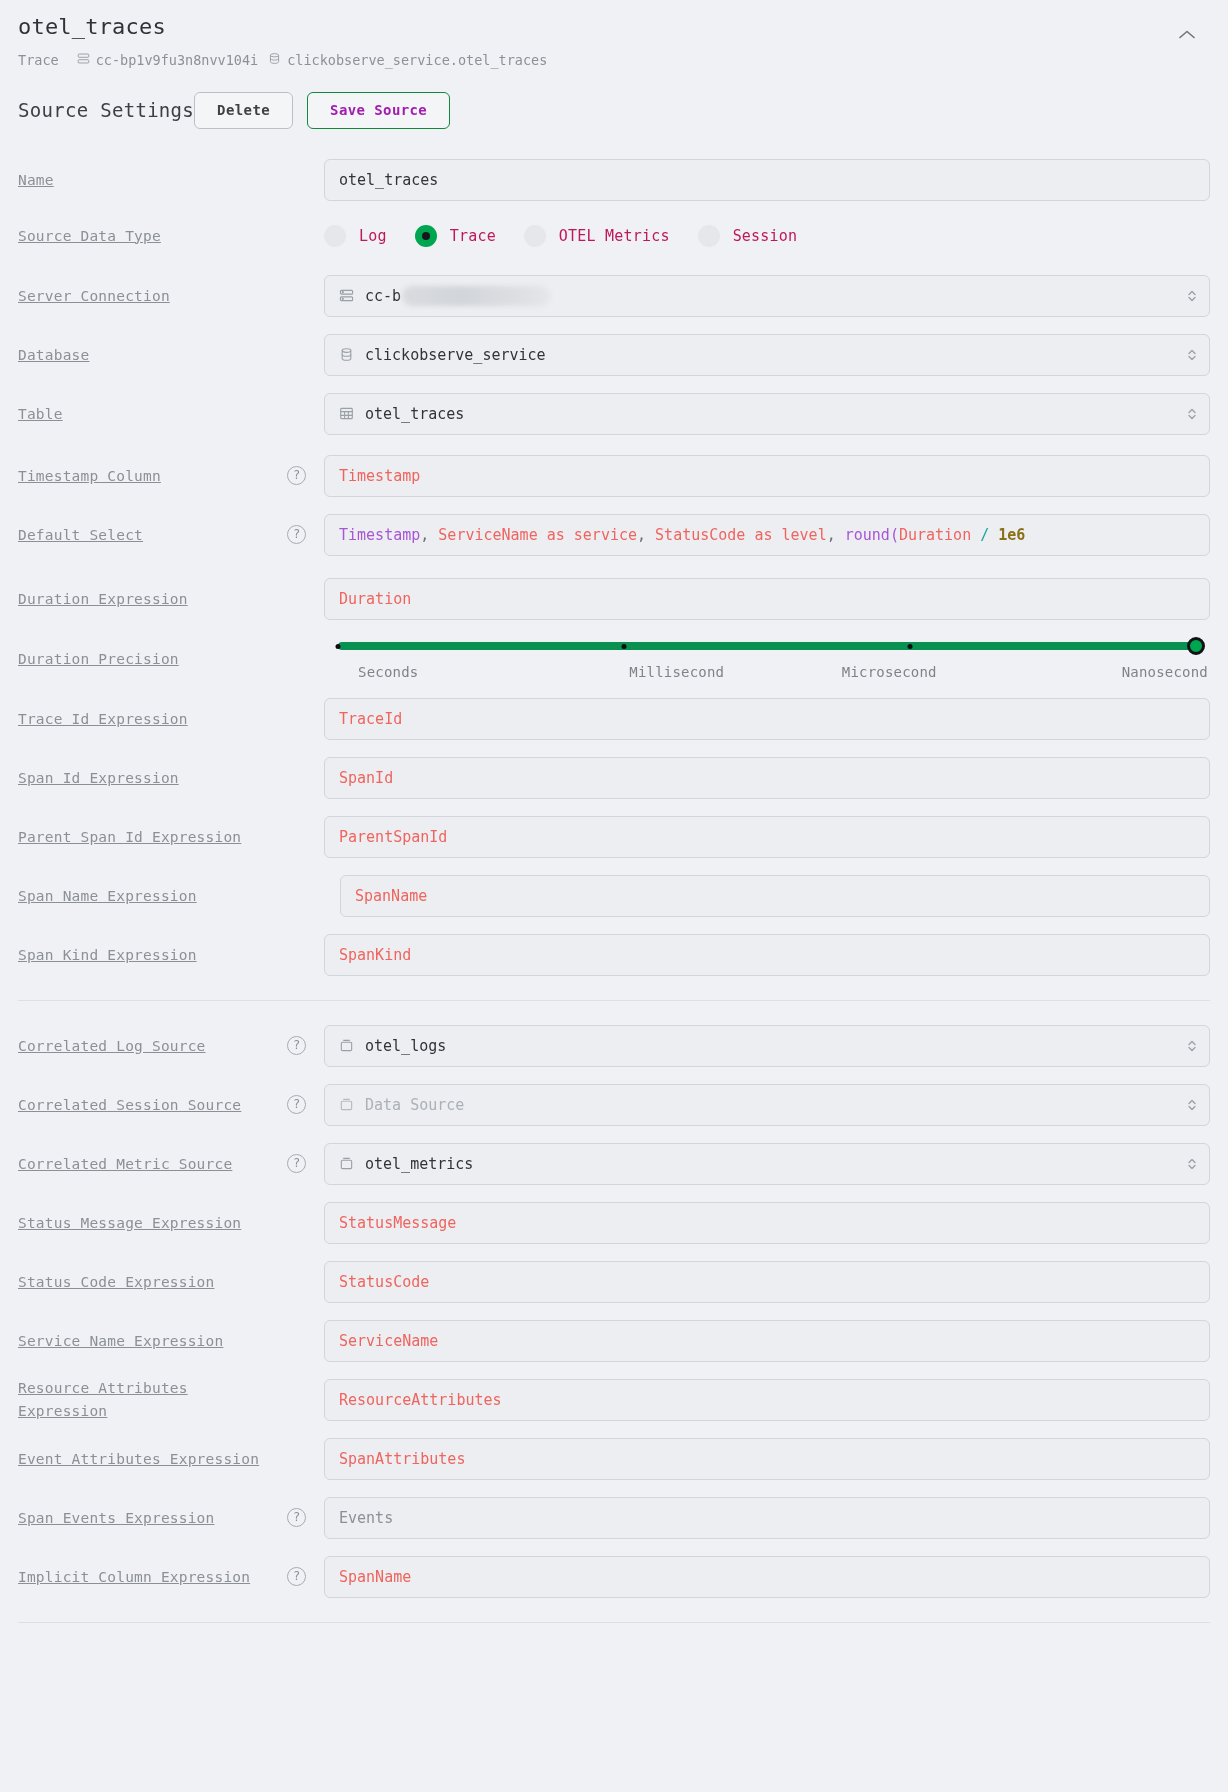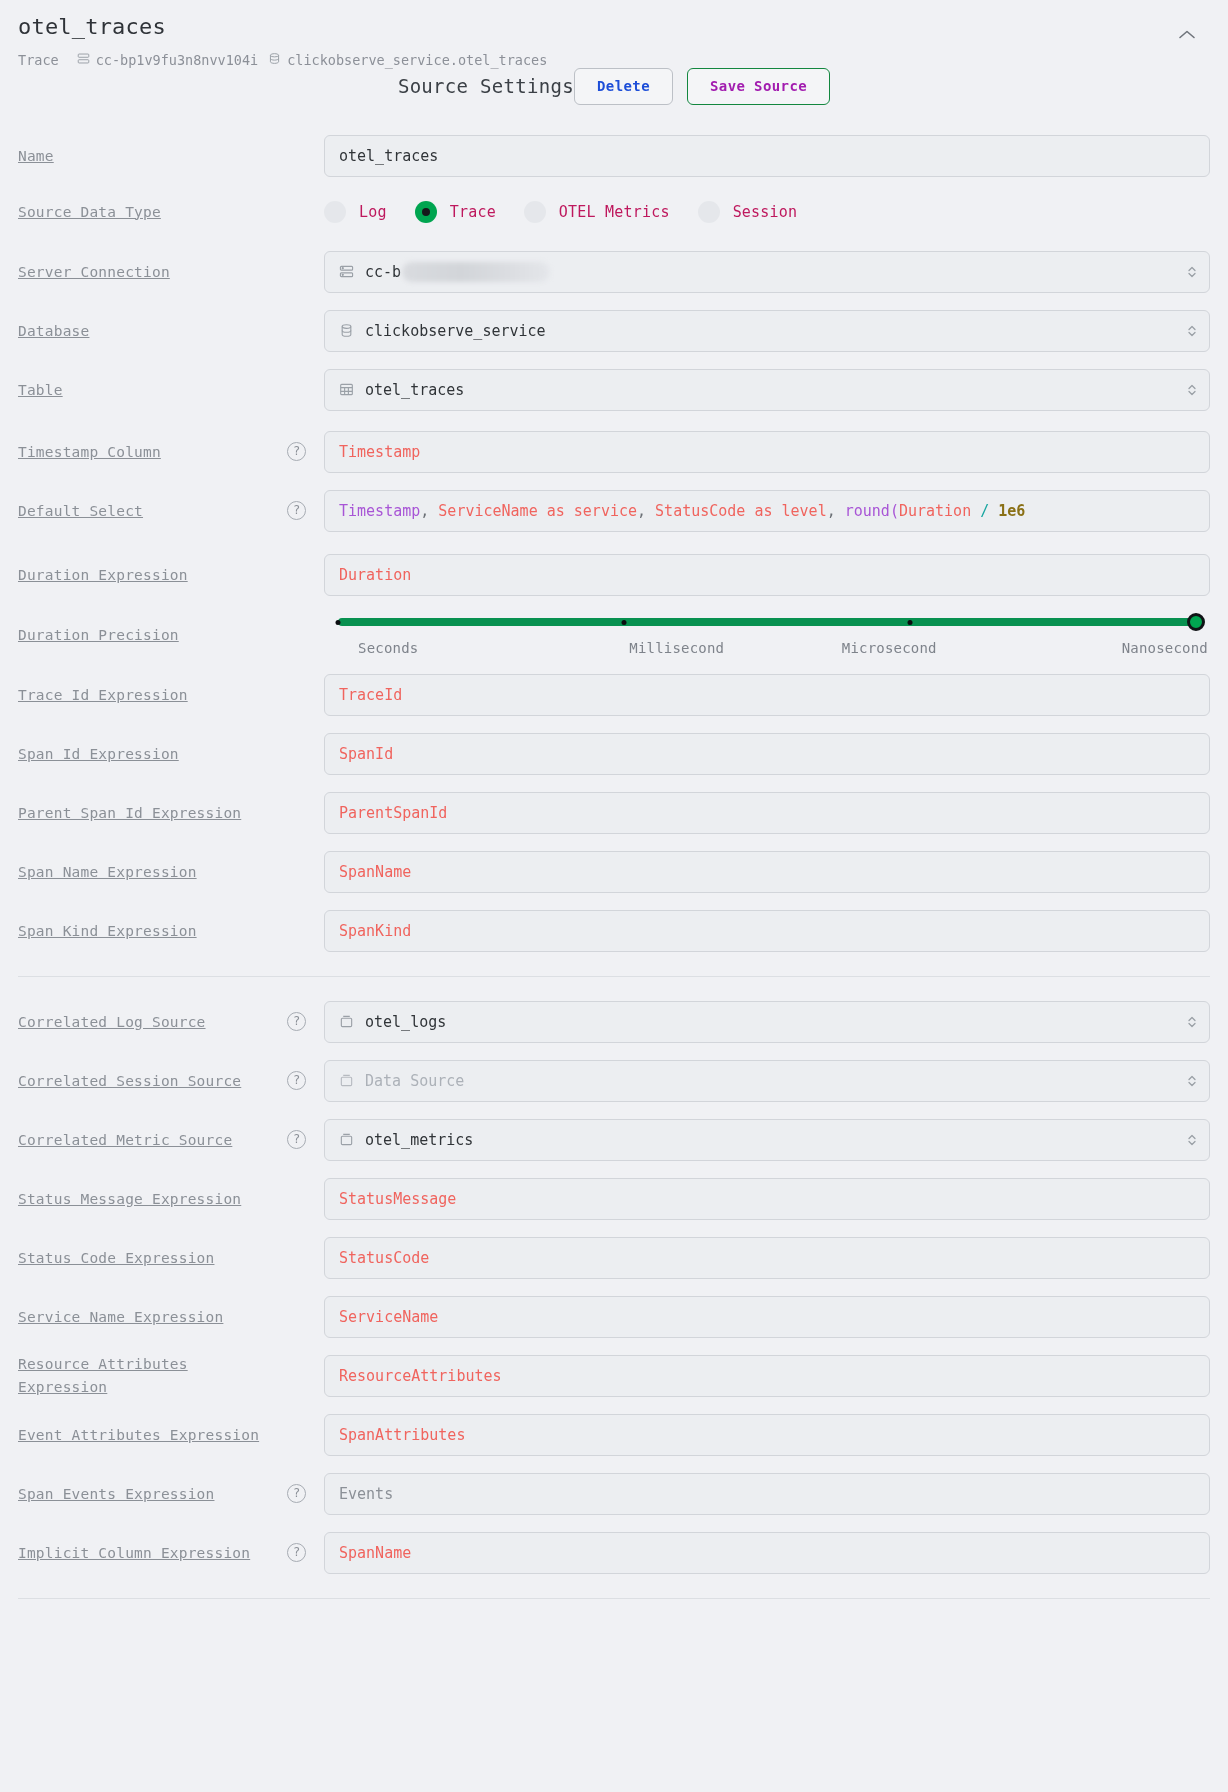--- a/index.html
+++ b/index.html
@@ -25,34 +25,35 @@
   .hdr-meta .chip { display: flex; align-items: center; gap: 6px; }
   .hdr-meta .chip.first { margin-right: 8px; }
   .collapse-btn {
     position: absolute; right: 8px; top: 22px;
     width: 30px; height: 24px; display: flex; align-items: center; justify-content: center;
     cursor: pointer;
   }
   .collapse-btn svg { display:block; }
 
   .bar {
-    display: flex; align-items: center; justify-content: center;
+    display: flex; align-items: center; justify-content: flex-start;
+    margin-top: 24px;
   }
   .bar h2 {
     margin: 0; font-size: 19px; font-weight: 400; color: #3b4046; letter-spacing: .3px;
     font-family: "DejaVu Sans Mono", "Liberation Mono", monospace;
   }
   .bar-actions { display: flex; gap: 14px; }
   .btn {
     font-family: "DejaVu Sans Mono", "Liberation Mono", monospace;
     font-size: 14px; font-weight: bold; letter-spacing: .4px;
     padding: 9px 22px; border-radius: 6px; background: #f4f5f7;
     cursor: pointer; line-height: 1.2;
   }
-  .btn-delete { border: 1px solid #bcc0c6; color: #1d4ed8; }
+  .btn-delete { border: 1px solid #bcc0c6; color: #404040; }
   .btn-save   { border: 1px solid #13873f; color: #a21caf; }
 
   
   .form { margin-top: 28px; }
   .row {
     display: flex; align-items: center;
     min-height: 46px; margin-bottom: 10px;
   }
   .lbl-col {
     width: 306px; flex: 0 0 306px;
@@ -388,21 +389,21 @@
       <div class="lbl-col">
           <span class="lbl">Parent Span Id Expression</span>
         </div>
       <div class="ctl-col">
         <div class="field expr">
           <span class="val">ParentSpanId</span>
         </div>
       </div>
     </div>
 
-    <div class="row" style="margin-bottom:13px;">
+    <div class="row" style="margin-bottom:13px;gap:16px;">
       <div class="lbl-col">
           <span class="lbl">Span Name Expression</span>
         </div>
       <div class="ctl-col">
         <div class="field expr">
           <span class="val">SpanName</span>
         </div>
       </div>
     </div>
 

